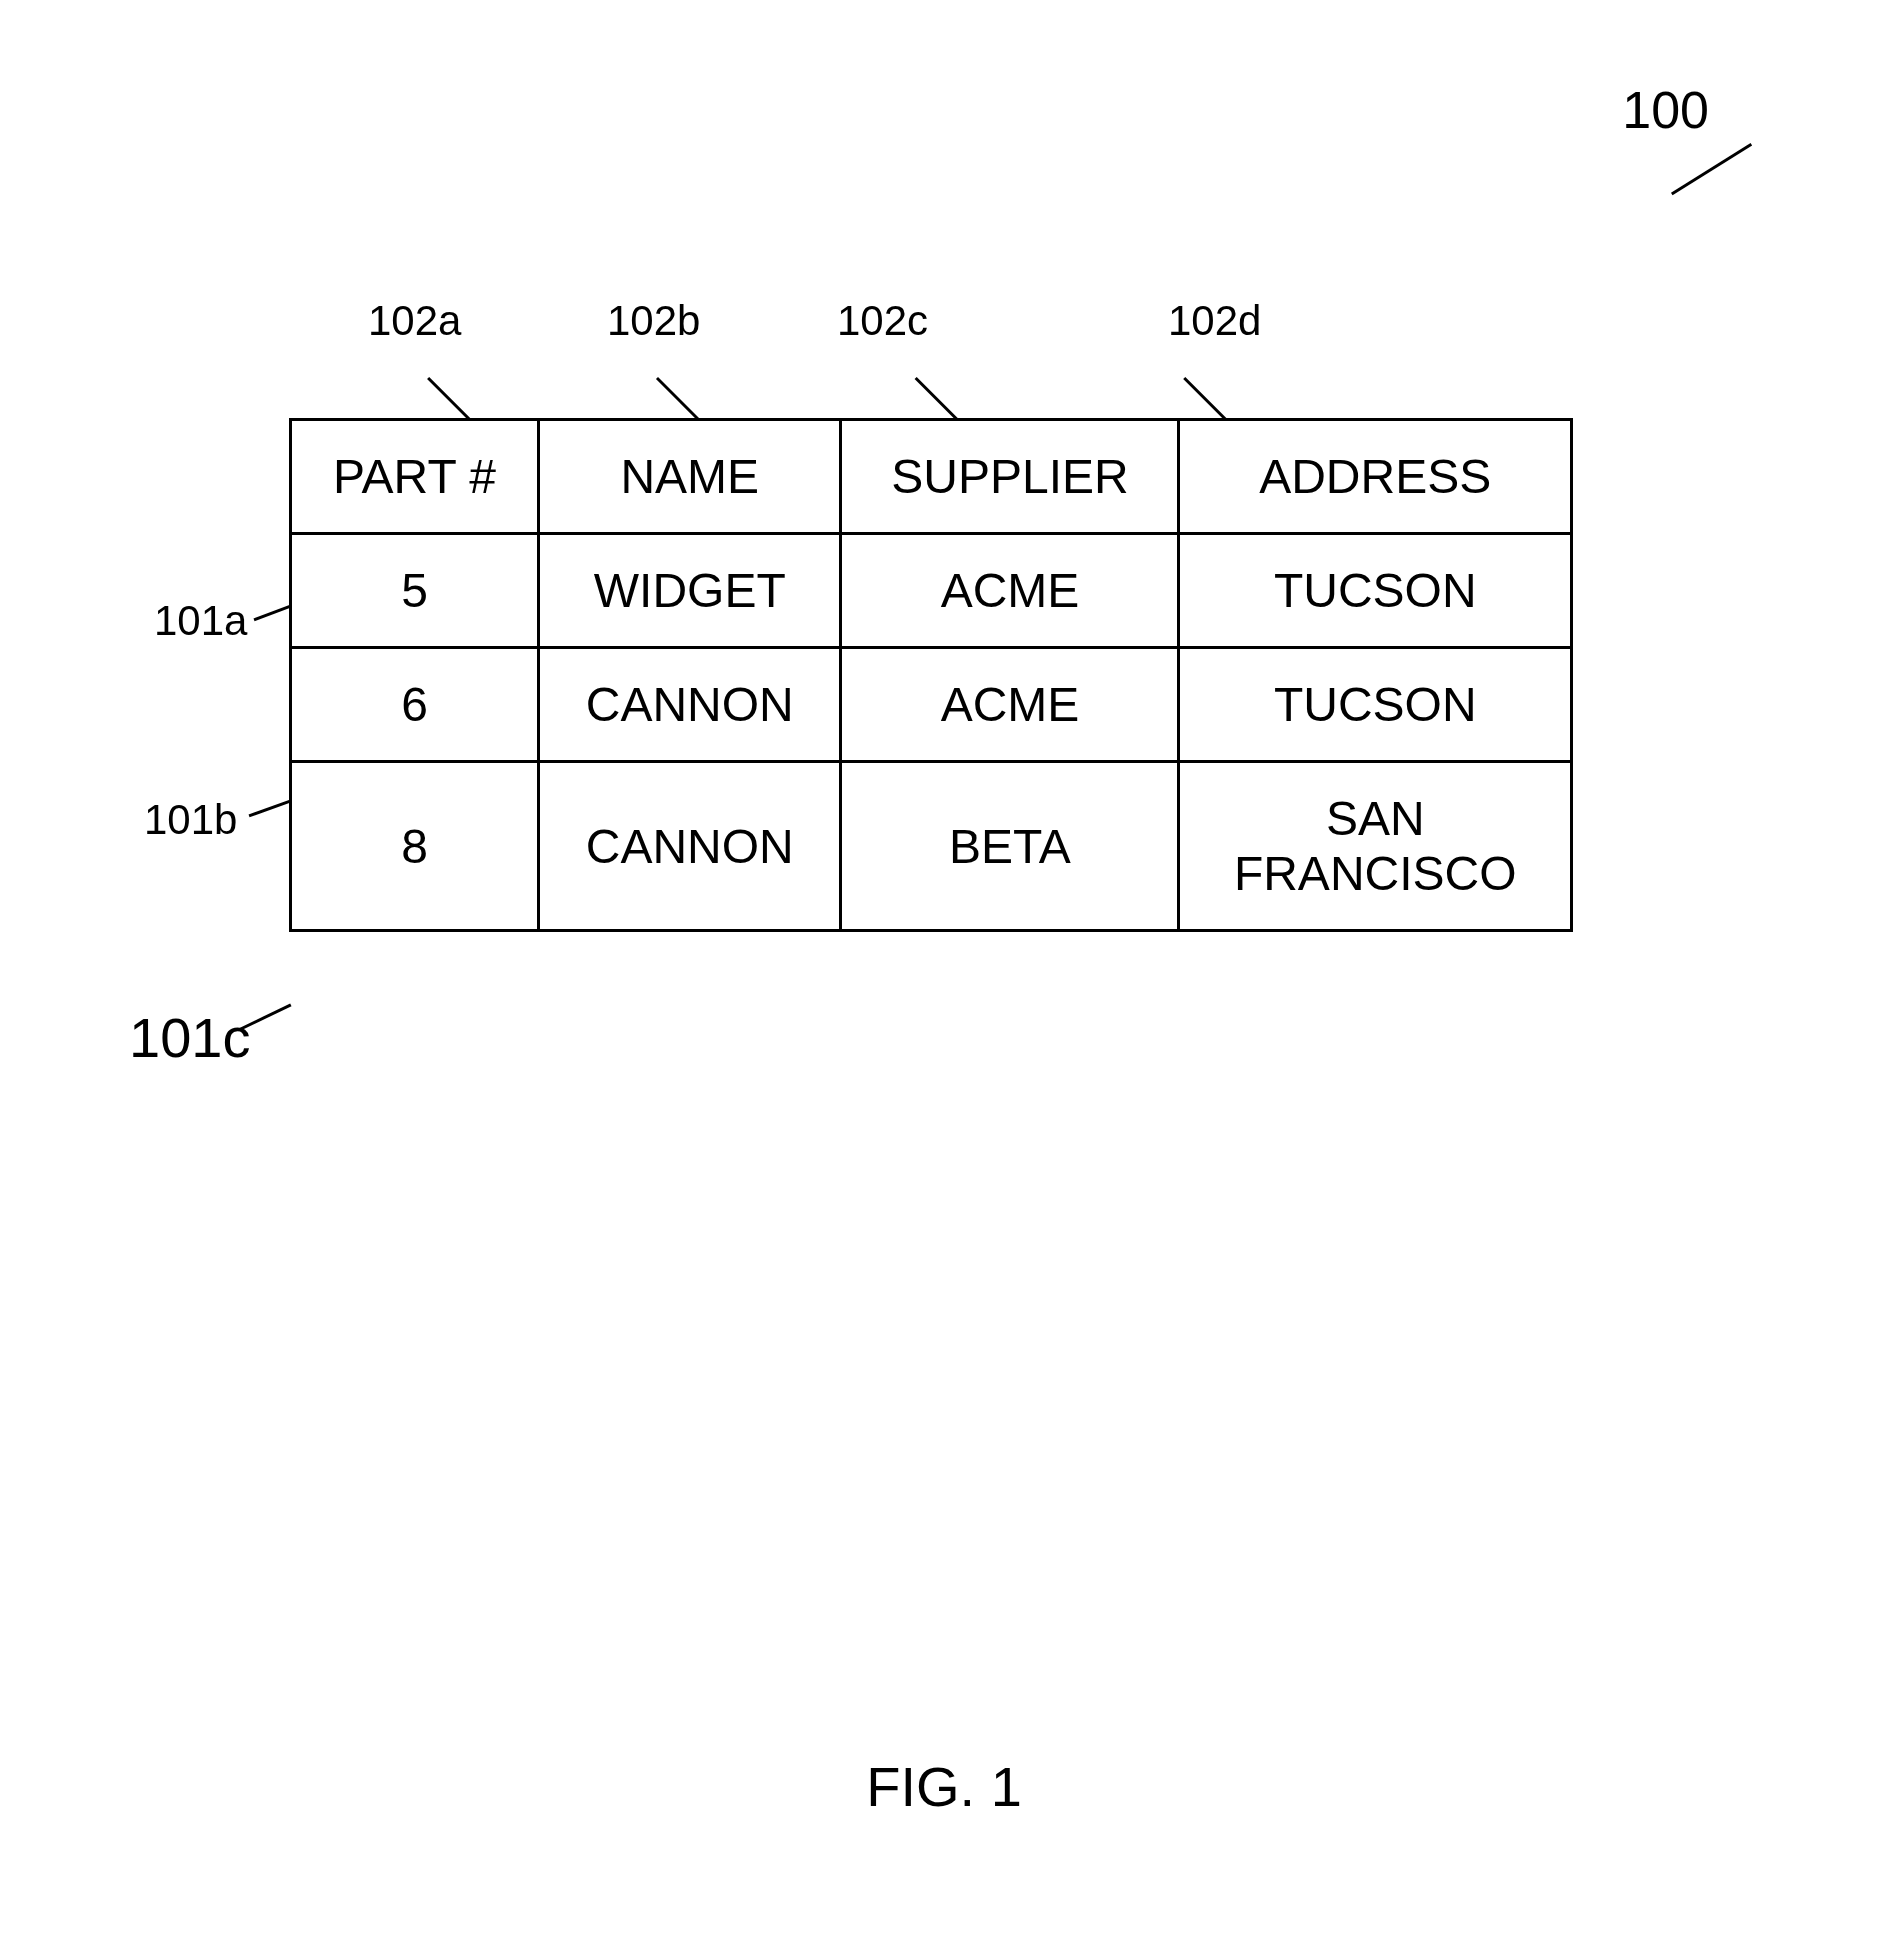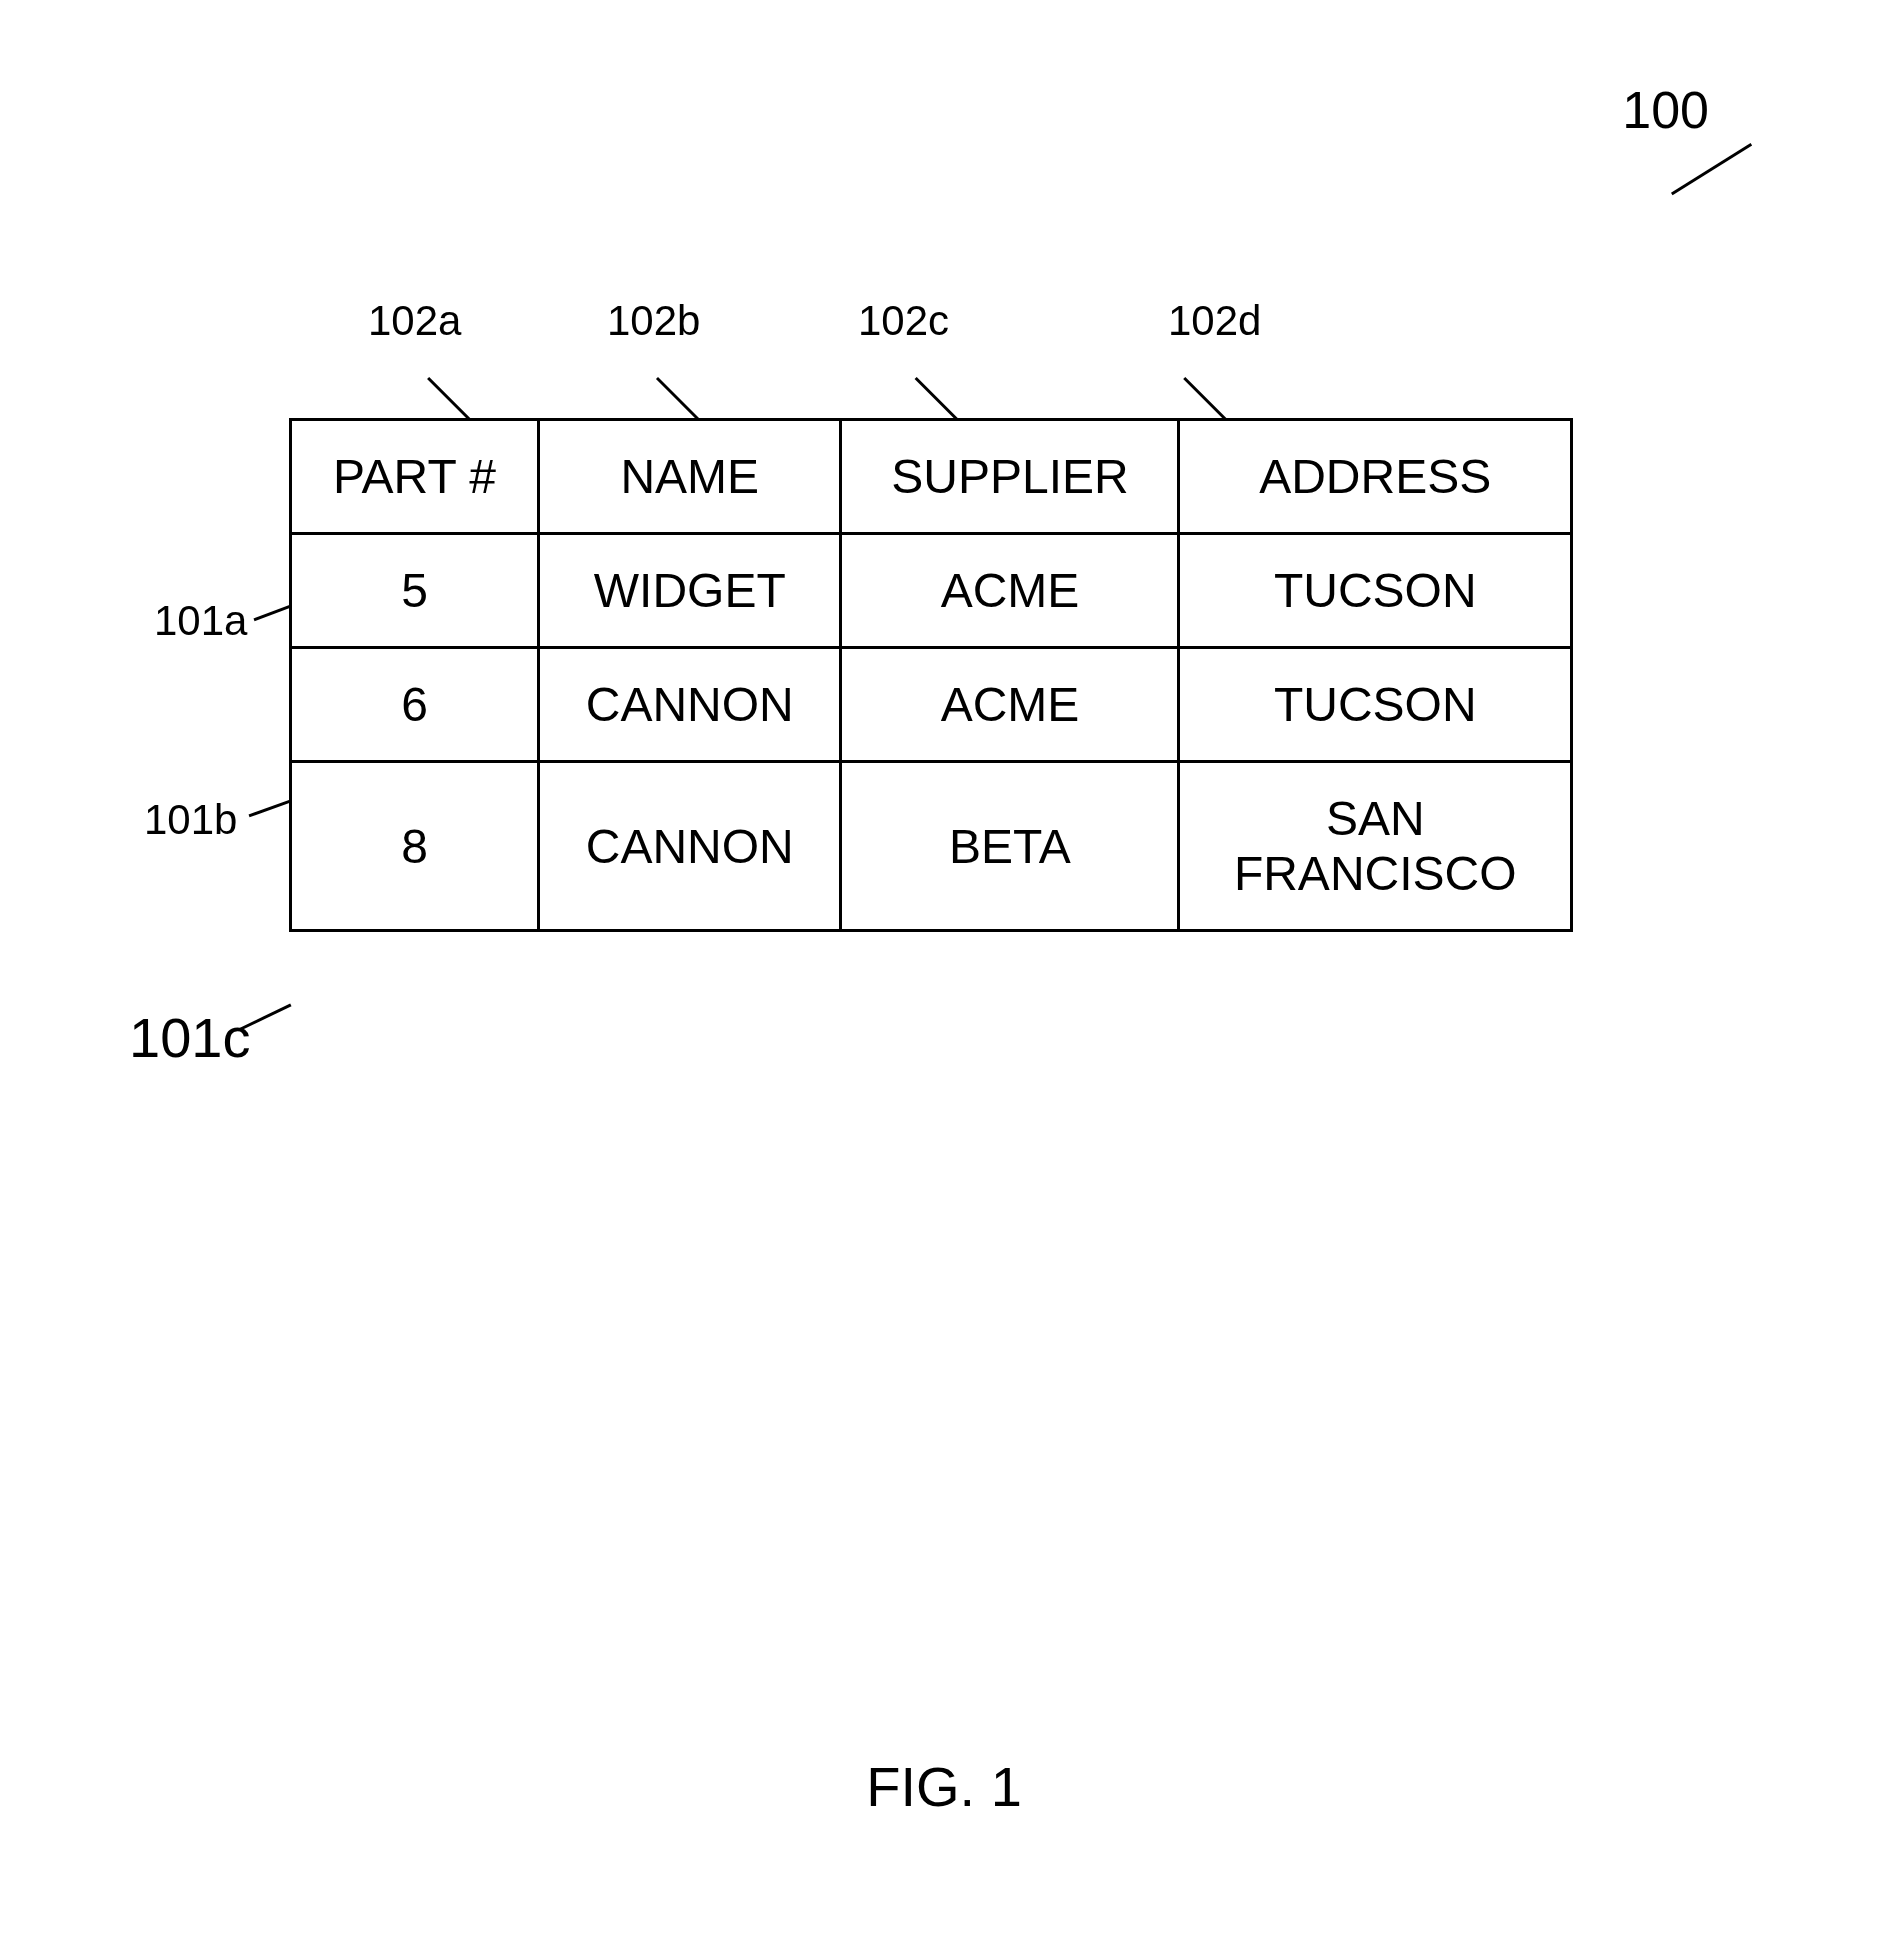--- a/index.html
+++ b/index.html
@@ -114,21 +114,21 @@
 
     <line x1="240" y1="1035" x2="292" y2="1010" stroke="#000" stroke-width="3"></line>
   </svg>
 
   <div class="fig-number-100">100</div>
 
   <div style="position:absolute; top:297px; left:368px; font-size:42px; color:#000;">102a</div>
 
   <div style="position:absolute; top:297px; left:607px; font-size:42px; color:#000;">102b</div>
 
-  <div style="position:absolute; top:297px; left:858px; font-size:42px; color:#000;">102c</div>
+  <div style="position:absolute; top:297px; left:837px; font-size:42px; color:#000;">102c</div>
 
   <div style="position:absolute; top:297px; left:1129px; font-size:42px; color:#000;margin-left:39px;">102d</div>
 
   <div style="position:absolute; top:597px; left:154px; font-size:42px; color:#000;text-align:right;">101a</div>
 
   <div style="position:absolute; top:796px; left:144px; font-size:42px; color:#000;">101b</div>
 
   <div style="position:absolute; top:1005px; left:129px; font-size:56px; color:#000;">101c</div>
 
   <div class="main-table-wrapper">

